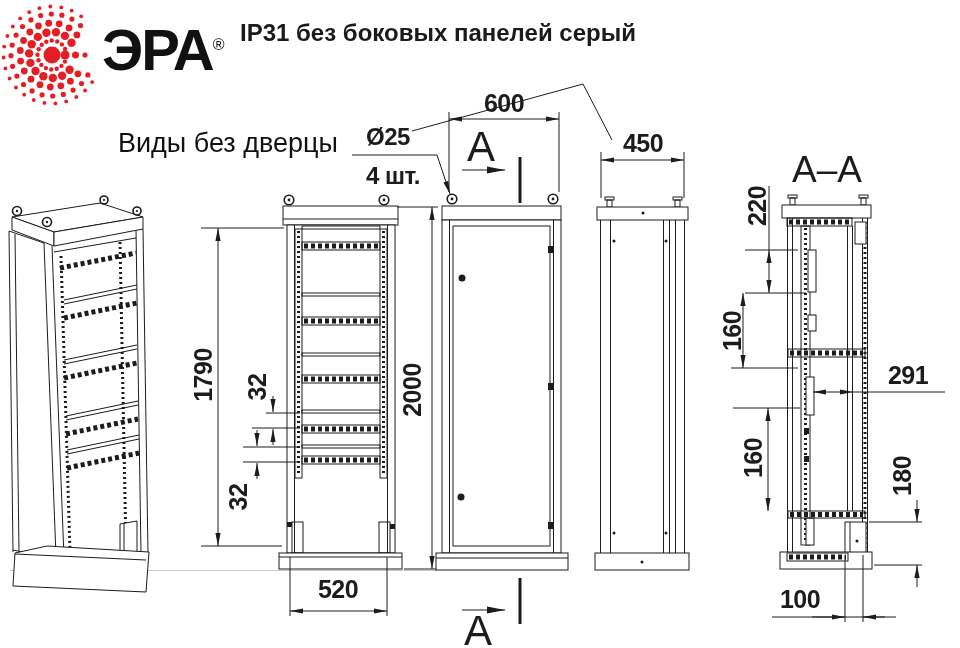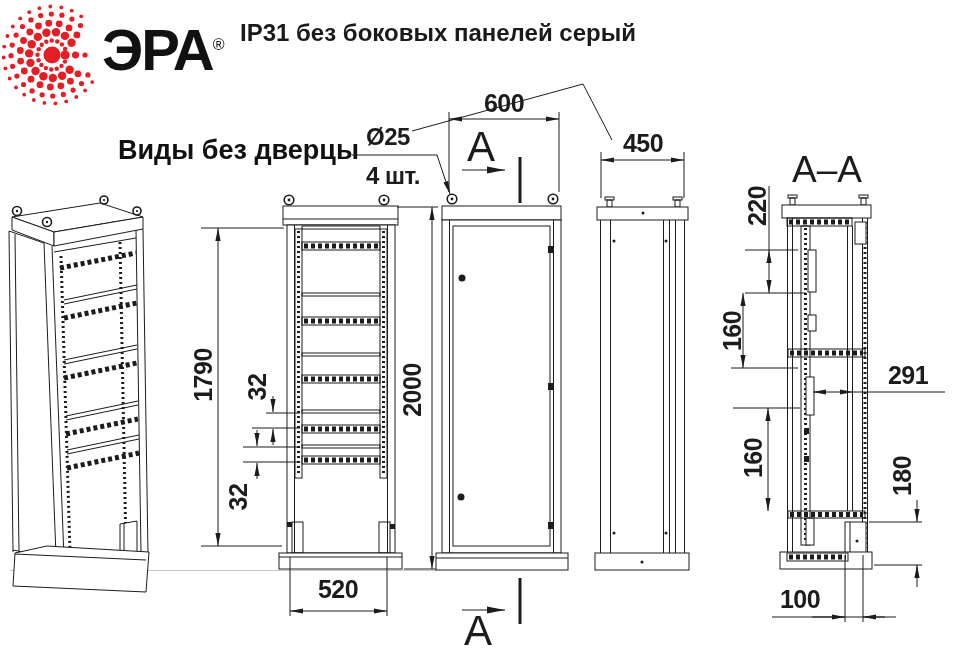--- a/index.html
+++ b/index.html
@@ -5,21 +5,21 @@
   html,body{margin:0;padding:0;background:#fff;}
   .canvas{position:relative;width:960px;height:648px;background:#fff;overflow:hidden;
           font-family:"Liberation Sans",sans-serif;color:#1c1c1c;}
   .logo{position:absolute;left:0;top:0;width:230px;height:110px;}
   .logo svg{position:absolute;left:2px;top:2px;}
   .brand{position:absolute;left:102px;top:16px;font-size:58px;font-weight:700;
          letter-spacing:-2px;color:#111;}
   .brand sup{font-size:16px;font-weight:400;vertical-align:super;}
   .title{position:absolute;left:240px;top:16px;width:715px;font-size:24px;line-height:33px;
          font-weight:700;color:#1a1a1a;}
-  .views-label{position:absolute;left:118px;top:135px;font-size:27px;font-weight:700;color:#111;}
+  .views-label{position:absolute;left:118px;top:128px;font-size:27px;font-weight:400;color:#111;}
   svg.sheet{position:absolute;left:0;top:0;width:960px;height:648px;}
   .sheet line,.sheet path,.sheet polyline,.sheet polygon,.sheet rect,.sheet circle{
      stroke:#1c1c1c;fill:none;stroke-width:1;}
   .sheet .f{fill:#1c1c1c;stroke:none;}
   .sheet .w{fill:#fff;}
   .sheet .thk{stroke-width:1.6;}
   .sheet .sec{stroke-width:3;}
   .sheet .dsh{stroke-dasharray:4 3;stroke-width:5;}
   .sheet .vdsh{stroke-dasharray:2 3;stroke-width:3;}
   .sheet .gnd{stroke:#c9c9c9;}

